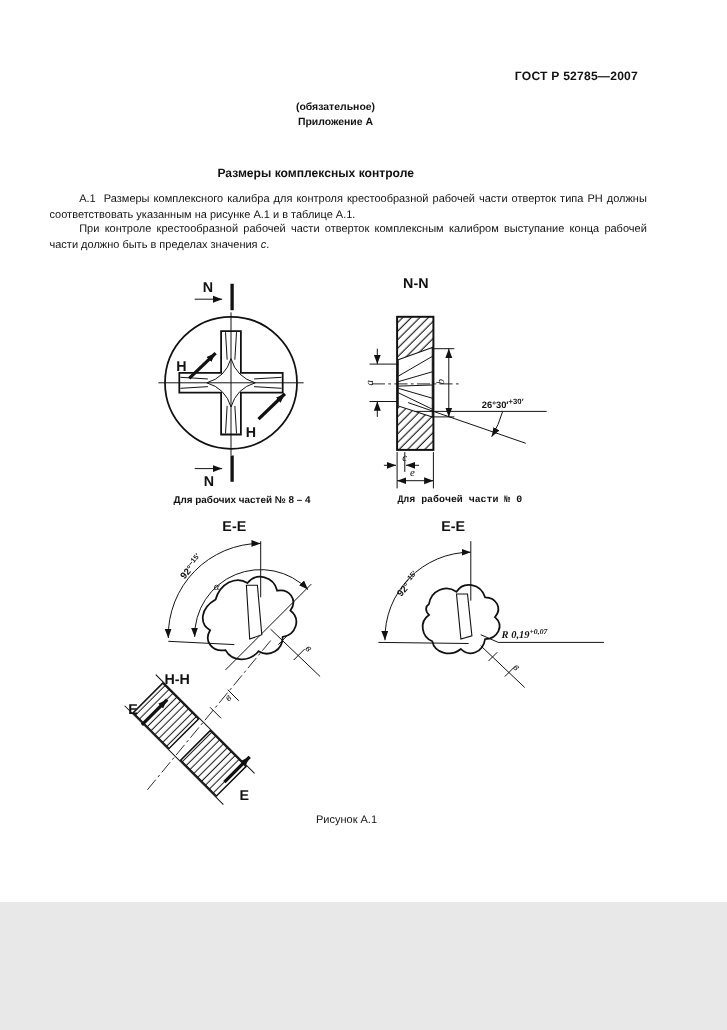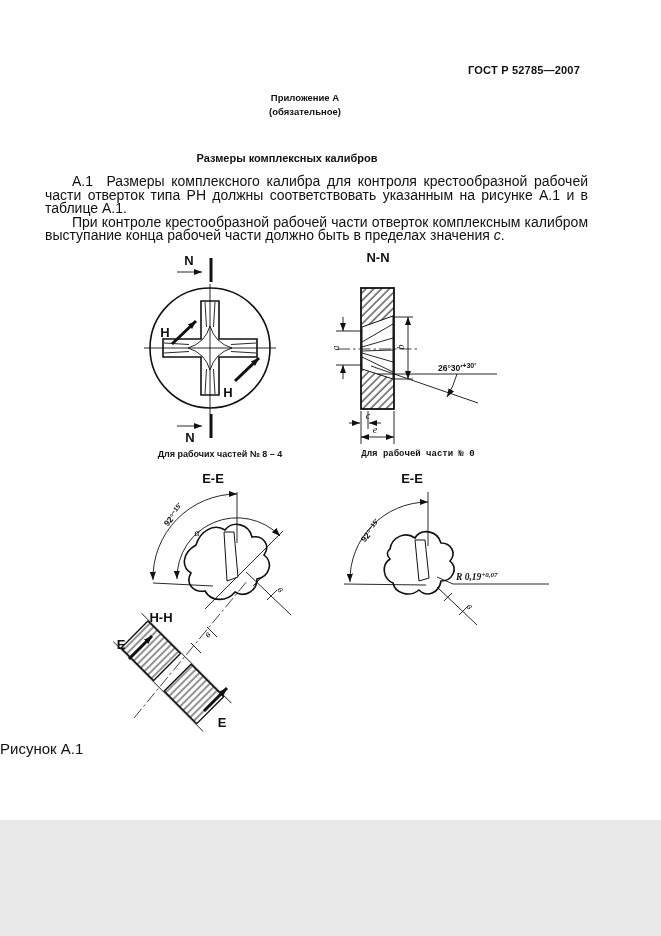--- a/index.html
+++ b/index.html
@@ -8,27 +8,27 @@
     background:#fff;overflow:hidden;
     font-family:"Liberation Sans",sans-serif;color:#111;
   }
   .doc-number{position:absolute;top:64px;left:280px;width:300px;text-align:right;
     font-size:11px;font-weight:bold;letter-spacing:.2px;}
   .annex{position:absolute;top:91px;left:0;width:610px;text-align:center;
     font-size:9.5px;font-weight:bold;line-height:14px;}
   .heading{position:absolute;top:152px;left:0;width:574px;text-align:center;
     font-size:11px;font-weight:bold;}
   .body-text{position:absolute;top:175px;left:45px;width:543px;
-    font-size:14px;line-height:13.6px;text-align:justify;}
+    font-size:10px;line-height:13.6px;text-align:justify;}
   .body-text p{margin:0;text-indent:27px;}
   .figure{position:absolute;top:245px;left:0;}
   .caption-view{position:absolute;font-size:9px;font-weight:bold;text-align:center;top:449px;}
   .caption-view.left{left:120px;width:200px;}
   .caption-view.right{left:318px;width:200px;font-family:Liberation Mono, monospace;}
-  .fig-caption{position:absolute;top:740px;left:0;width:630px;text-align:left;font-size:15px;}
+  .fig-caption{position:absolute;top:740px;left:0;width:630px;text-align:center;font-size:10px;}
   .page-num{position:absolute;top:845px;left:420px;width:160px;text-align:right;font-size:10.5px;}
 
   
   .thin{stroke:#111;stroke-width:.9;fill:none;}
   .med{stroke:#111;stroke-width:1.6;fill:none;}
   .blk{stroke:#111;stroke-width:1.8;}
   .thick{stroke:#111;stroke-width:3;fill:none;}
   .cl{stroke:#111;stroke-width:.8;fill:none;stroke-dasharray:12 3 2.5 3;}
   .lbl{font-family:"Liberation Sans",sans-serif;font-size:13px;font-weight:bold;fill:#111;text-anchor:middle;}
   .dim{font-family:"Liberation Serif",serif;font-style:italic;font-size:10px;fill:#111;}
@@ -37,25 +37,25 @@
   .dimR{font-family:"Liberation Serif",serif;font-weight:bold;font-style:italic;font-size:9.5px;fill:#111;}
 </style>
 </head>
 <body>
 
 <div class="page">
 
   <div class="doc-number">ГОСТ Р 52785—2007</div>
 
   <div class="annex">
+    <div>(обязательное)</div>
     <div>Приложение А</div>
-    <div>(обязательное)</div>
   </div>
 
-  <div class="heading">Размеры комплексных калибров</div>
+  <div class="heading">Размеры комплексных контроле</div>
 
   <div class="body-text">
     <p>А.1&nbsp; Размеры комплексного калибра для контроля крестообразной рабочей части отверток типа PH должны соответствовать указанным на рисунке А.1 и в таблице А.1.</p>
     <p><span>При контроле крестообразной рабочей части отверток комплексным калибром выступание конца рабочей части должно быть в пределах значения </span><i>с</i><span>.</span></p>
   </div>
 
   <svg class="figure" width="661" height="500" viewBox="0 245 661 500" xmlns="http://www.w3.org/2000/svg">
     <defs>
       <marker id="arw" markerUnits="userSpaceOnUse" markerWidth="9" markerHeight="9" viewBox="0 0 8 8" refX="7.5" refY="4" orient="auto-start-reverse">
         <path d="M0,1.2 L7.5,4 L0,6.8 Z" fill="#111"></path>

